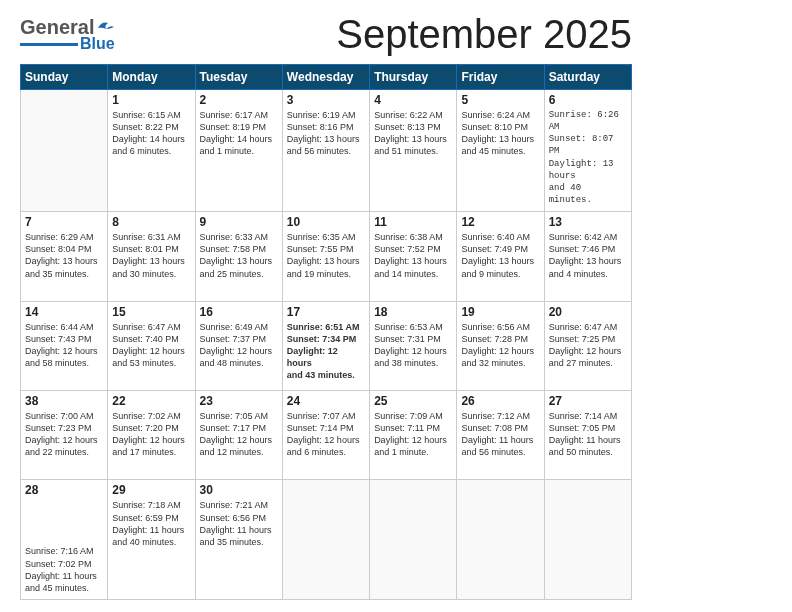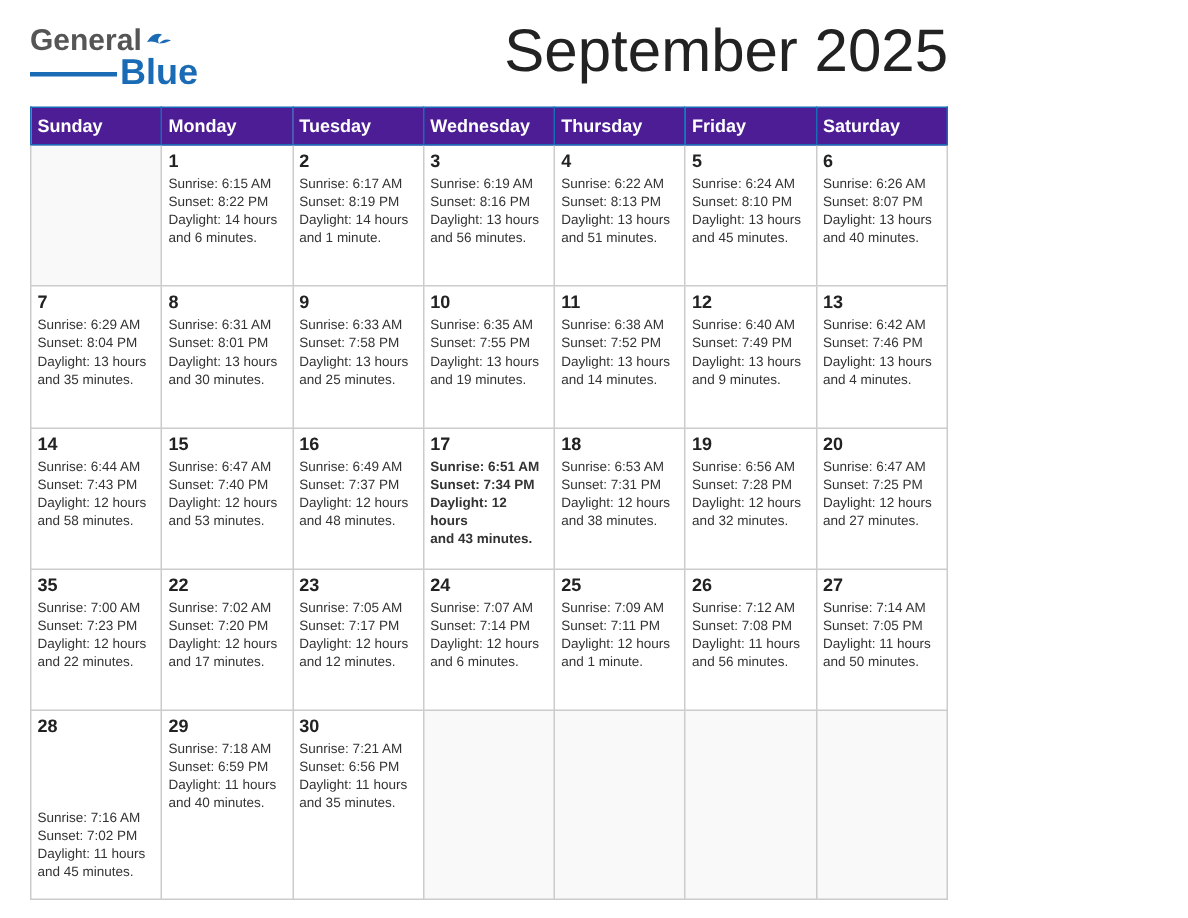--- a/index.html
+++ b/index.html
@@ -42,21 +42,21 @@
       color: #444;
     }
     .calendar {
       flex: 1;
       border: 1px solid #ccc;
       border-collapse: collapse;
       width: 100%;
       table-layout: fixed;
     }
     .calendar th {
-      background: #4c1d95;
+      background: #0c4a6e;
       color: #fff;
       font-size: 12px;
       font-weight: bold;
       padding: 5px 4px;
       text-align: left;
       border: 1px solid #1a6bb5;
     }
     .calendar td {
       border: 1px solid #ccc;
       vertical-align: top;
@@ -95,21 +95,21 @@
     <div class="logo">
       <div style="display:flex;align-items:center;">
         <span style="font-size:20px;font-weight:bold;color:#555;">General</span>
         <svg width="22" height="18" viewBox="0 0 22 18">
           <path d="M4 9 Q8 2 14 4 Q10 7 12 10 Q8 8 4 9Z" fill="#1a6bb5"></path>
           <path d="M12 10 Q16 6 20 8 Q16 10 12 10Z" fill="#1a6bb5"></path>
         </svg>
       </div>
       <div style="display:flex;align-items:center;margin-top:-4px;">
         <div style="width:58px;height:3px;background:#1a6bb5;"></div>
-        <span style="font-size:24px;font-weight:bold;color:#1a6bb5;margin-left:2px;">Blue</span>
+        <span style="font-size:16px;font-weight:bold;color:#1a6bb5;margin-left:2px;">Blue</span>
       </div>
     </div>
     <div class="title-block">
       <div class="month-title">September 2025</div>
     </div>
   </div>
 
   <table class="calendar">
     <thead>
       <tr>
@@ -155,21 +155,21 @@
           </td>
           <td>
             <div class="cell-day">5</div>
             <div class="cell-info" style="white-space: pre-line;">Sunrise: 6:24 AM
 Sunset: 8:10 PM
 Daylight: 13 hours
 and 45 minutes.</div>
           </td>
           <td>
             <div class="cell-day">6</div>
-            <div class="cell-info" style="white-space: pre-line;">Sunrise: 6:26 AM
+            <div class="cell-info" style="white-space: pre-line; font-family: Liberation Mono, monospace;">Sunrise: 6:26 AM
 Sunset: 8:07 PM
 Daylight: 13 hours
 and 40 minutes.</div>
           </td>
         </tr>
         <tr>
           <td>
             <div class="cell-day">7</div>
             <div class="cell-info" style="white-space: pre-line;">Sunrise: 6:29 AM
 Sunset: 8:04 PM
@@ -265,21 +265,21 @@
           <td>
             <div class="cell-day">20</div>
             <div class="cell-info" style="white-space: pre-line;">Sunrise: 6:47 AM
 Sunset: 7:25 PM
 Daylight: 12 hours
 and 27 minutes.</div>
           </td>
         </tr>
         <tr>
           <td>
-            <div class="cell-day">35</div>
+            <div class="cell-day">38</div>
             <div class="cell-info" style="white-space: pre-line;">Sunrise: 7:00 AM
 Sunset: 7:23 PM
 Daylight: 12 hours
 and 22 minutes.</div>
           </td>
           <td>
             <div class="cell-day">22</div>
             <div class="cell-info" style="white-space: pre-line;">Sunrise: 7:02 AM
 Sunset: 7:20 PM
 Daylight: 12 hours

